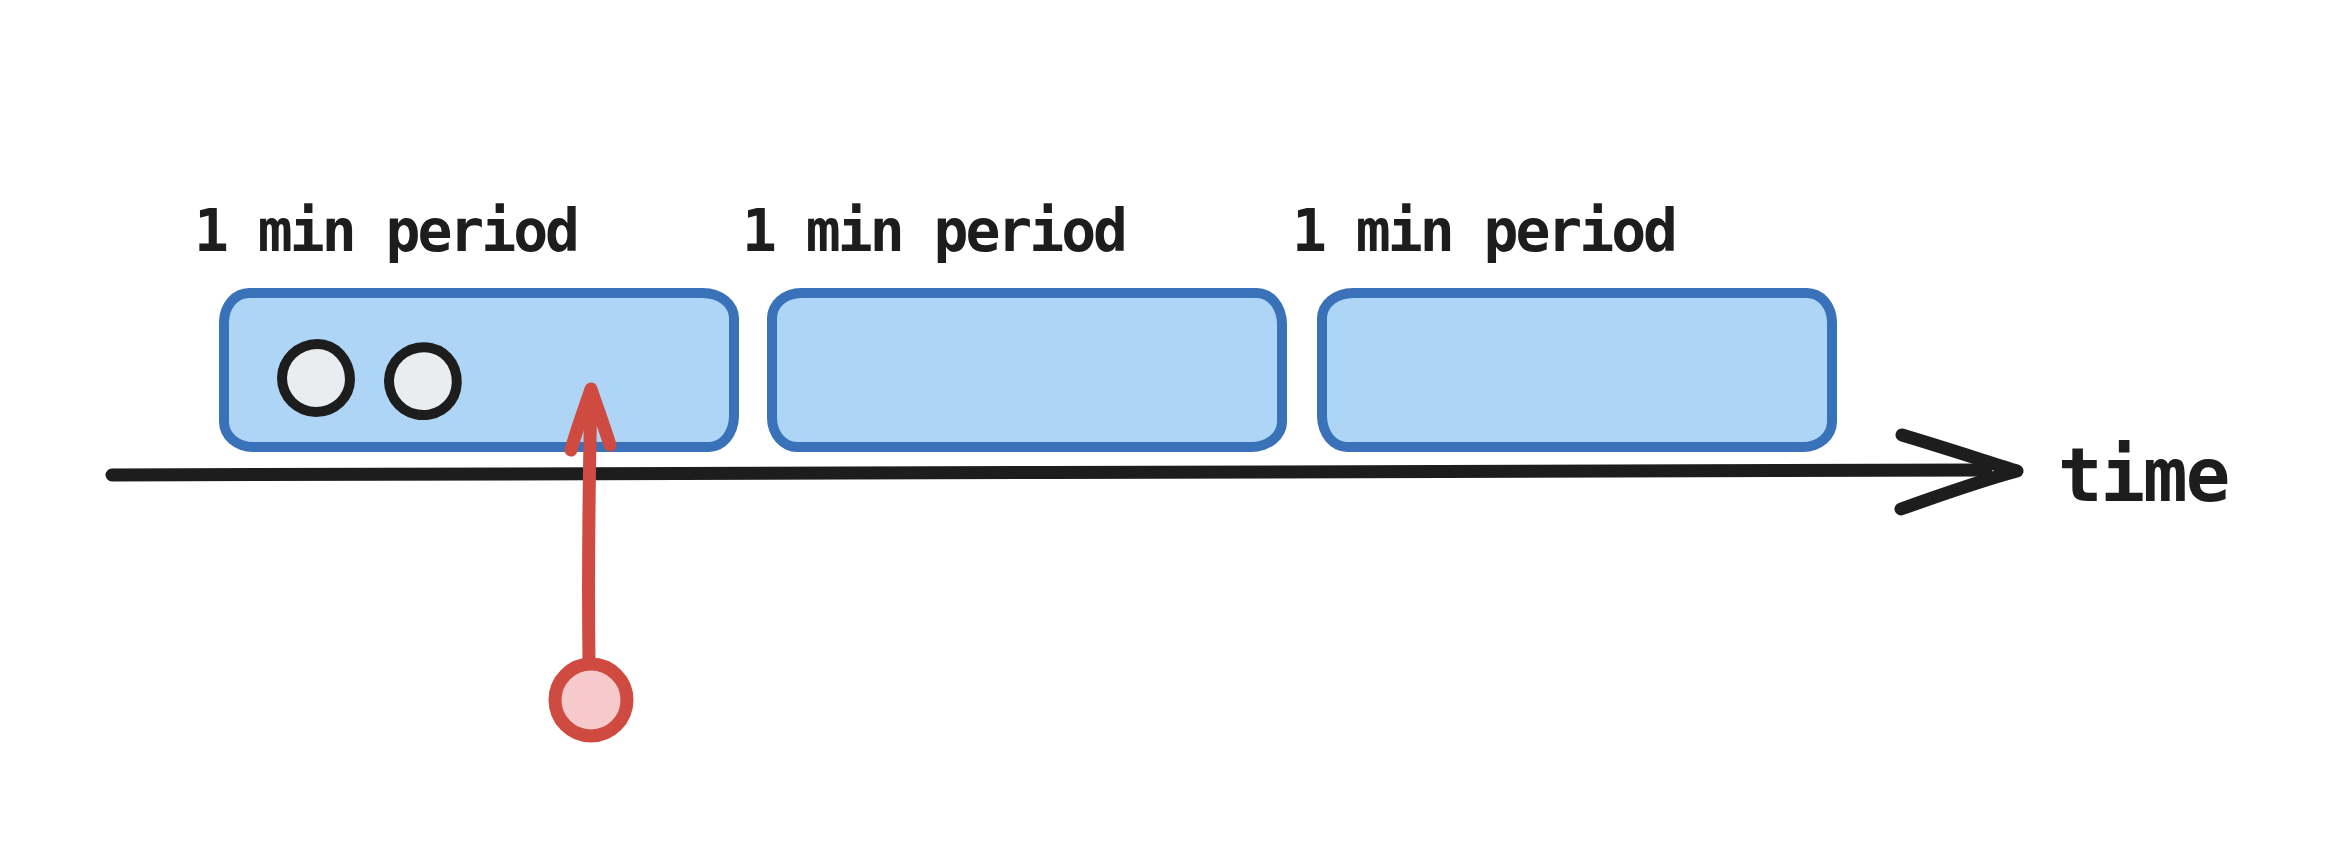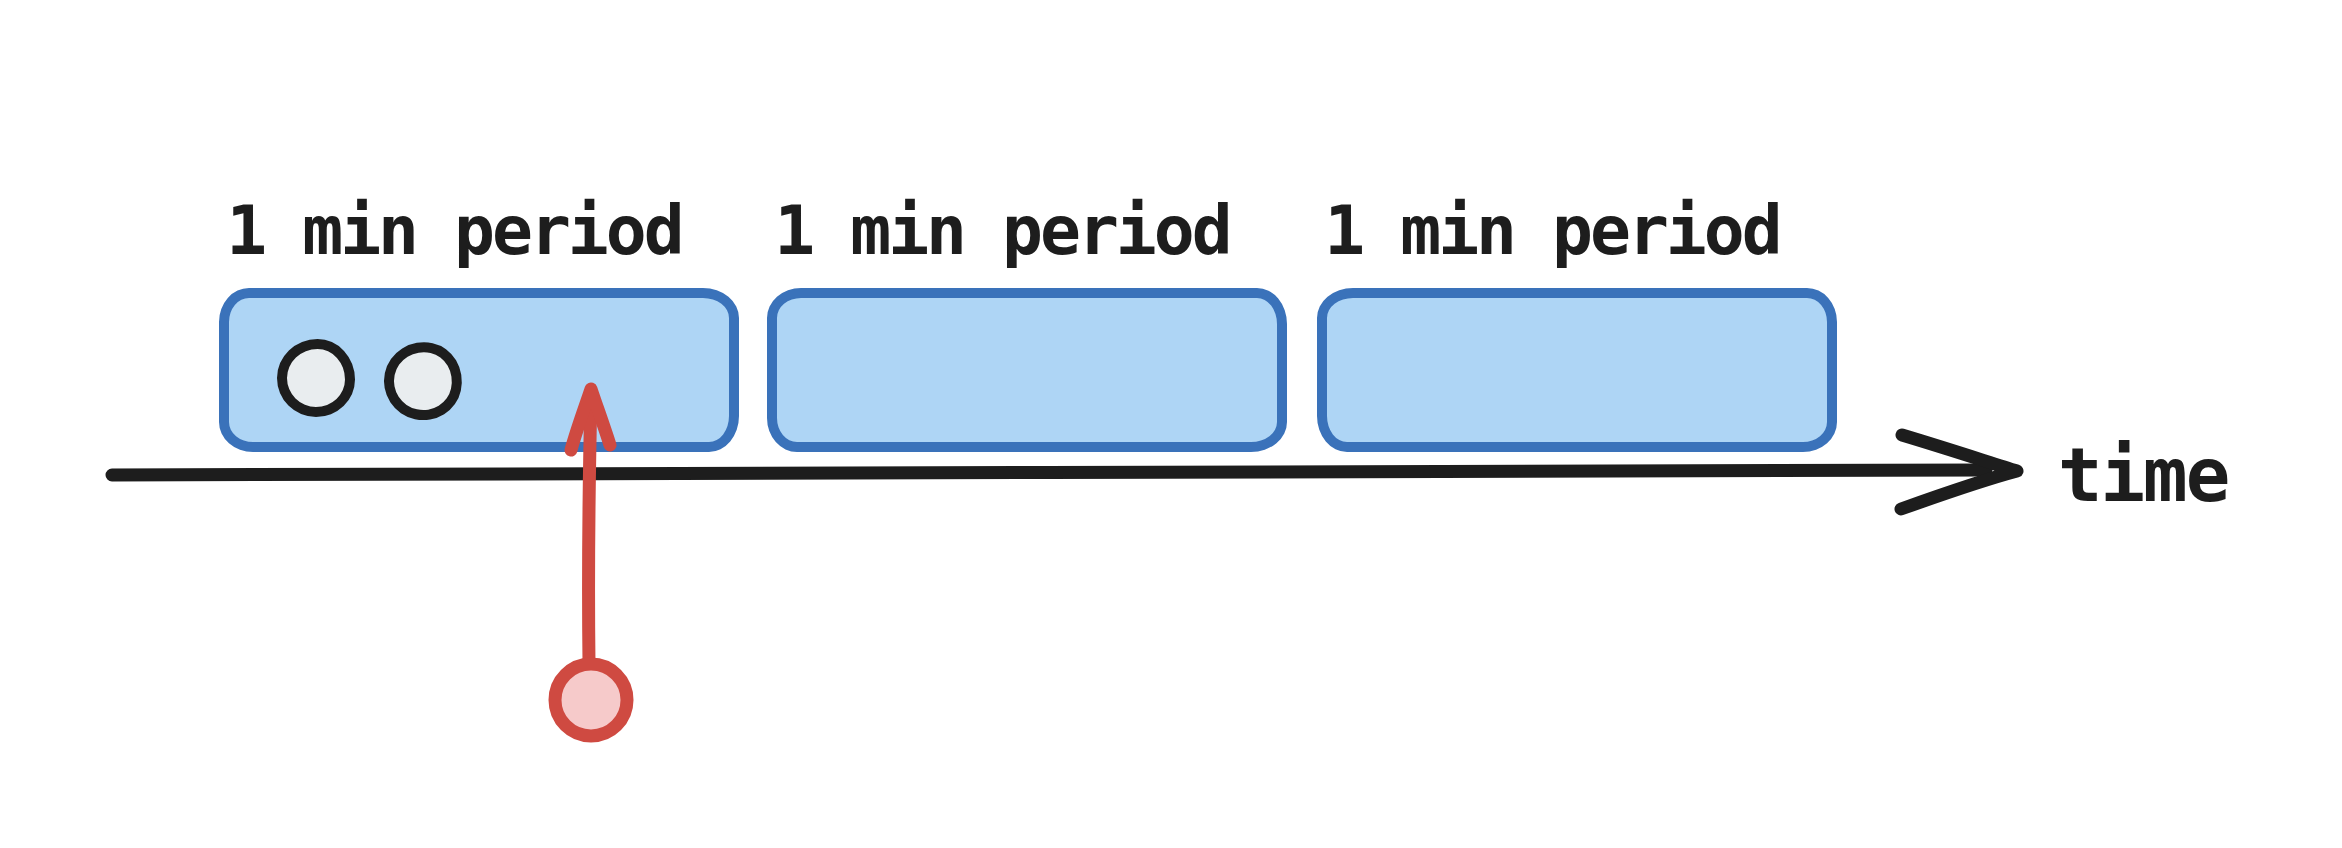--- a/index.html
+++ b/index.html
@@ -13,25 +13,25 @@
     height: 848px;
     background: var(--background, #ffffff);
     overflow: hidden;
     font-family: "DejaVu Sans Mono", "Liberation Mono", monospace;
   }
   .period-label {
     position: absolute;
     top: 200px;
     width: 520px;
     line-height: 62px;
-    font-size: 68px;
+    font-size: 58px;
     font-weight: bold;
     letter-spacing: -3px;
     color: var(--ink, #1d1d1d);
-    text-align: center;
+    text-align: left;
     transform: translateX(-25px);
     white-space: nowrap;
   }
   .period-box {
     position: absolute;
     top: 288px;
     width: 520px;
     height: 164px;
     box-sizing: border-box;
     background: var(--box-fill, #aed5f5);

